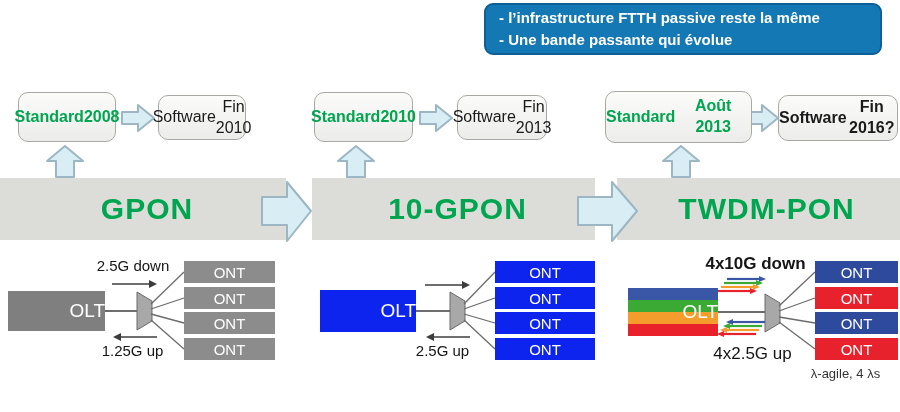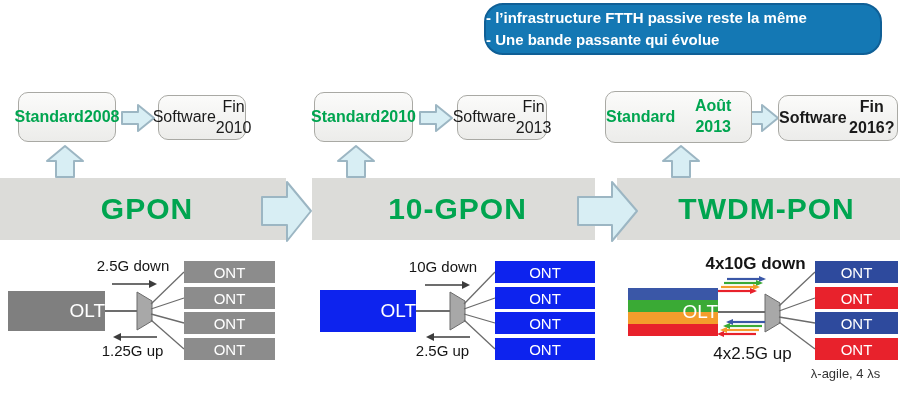--- a/index.html
+++ b/index.html
@@ -3,23 +3,23 @@
 <meta charset="utf-8">
 <style>
   html,body{margin:0;padding:0;background:#fff;}
   #slide{
     position:relative;width:900px;height:412px;background:#ffffff;overflow:hidden;
     font-family:"Liberation Sans","DejaVu Sans",sans-serif;
   }
   
   .info-box{
     position:absolute;left:484px;top:3px;width:398px;height:52px;
-    background:#1478b4;border:2px solid #0f5f96;border-radius:19px;
+    background:#1478b4;border:2px solid #0f5f96;border-radius:9px;
     box-sizing:border-box;display:flex;flex-direction:column;justify-content:center;
-    color:#ffffff;font-weight:bold;font-size:15px;line-height:1.5;
+    padding-left:13px;color:#ffffff;font-weight:bold;font-size:15px;line-height:1.5;
   }
   
   .soft-box{
     position:absolute;box-sizing:border-box;
     background:linear-gradient(#fbfbfa,#ececea);
     border:1.5px solid #a9a9a4;border-radius:10px;
     display:flex;justify-content:center;align-items:center;
     font-size:16px;line-height:1.3;color:#1a1a1a;text-align:center;
   }
   .soft-box.green{color:#00a550;font-weight:bold;}
@@ -159,21 +159,20 @@
     <line class="fanline" x1="154" y1="64" x2="185" y2="73"></line>
     <line class="fanline" x1="154" y1="70" x2="185" y2="99"></line>
     <line class="thin-arrow" x1="115" y1="35" x2="152" y2="35"></line>
     <polygon class="thin-head" points="152,31 160,35 152,39"></polygon>
     <line class="thin-arrow" x1="124" y1="87" x2="160" y2="87"></line>
     <polygon class="thin-head" points="124,83 124,91 116,87"></polygon>
   </svg>
   <div class="olt blue" style="left:320px;top:290px;width:96px;height:42px;">
     <span>OLT</span>
   </div>
-  <div class="dlabel" style="left:398px;top:258px;width:90px;">10G down</div>
   <div class="dlabel" style="left:400px;top:342px;width:85px;">2.5G up</div>
   <div class="ont blue" style="left:495px;top:261px;width:100px;">
       <span>ONT</span>
     </div>
   <div class="ont blue" style="left:495px;top:287px;width:100px;">
       <span>ONT</span>
     </div>
   <div class="ont blue" style="left:495px;top:312px;width:100px;">
       <span>ONT</span>
     </div>

